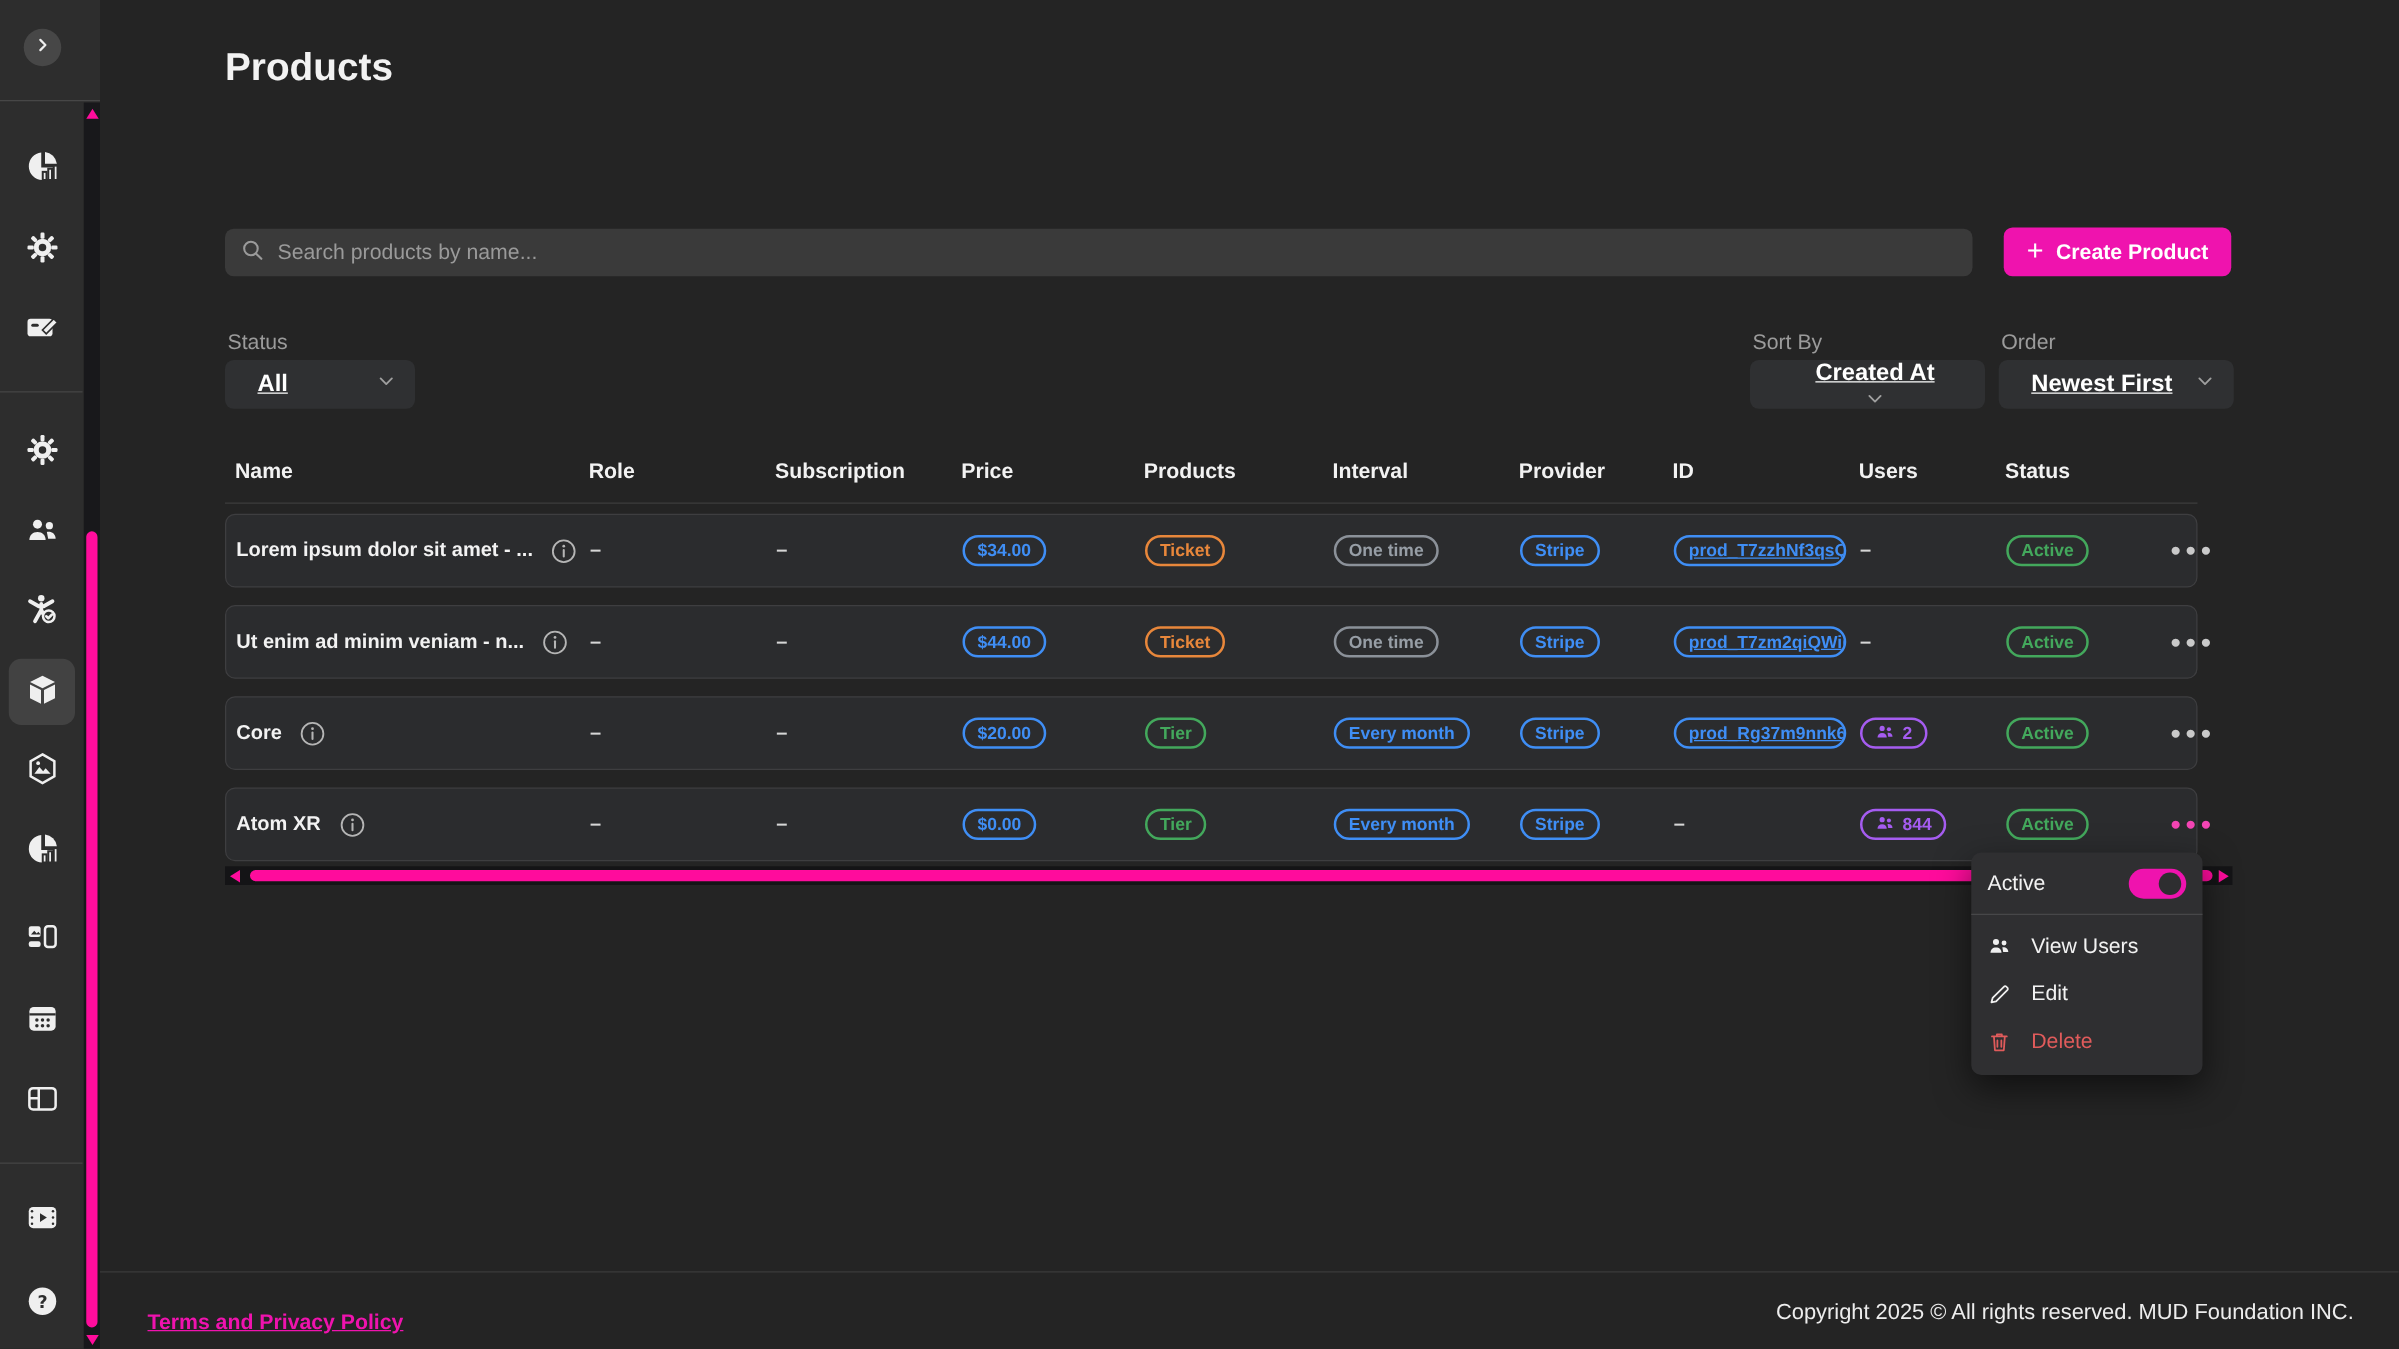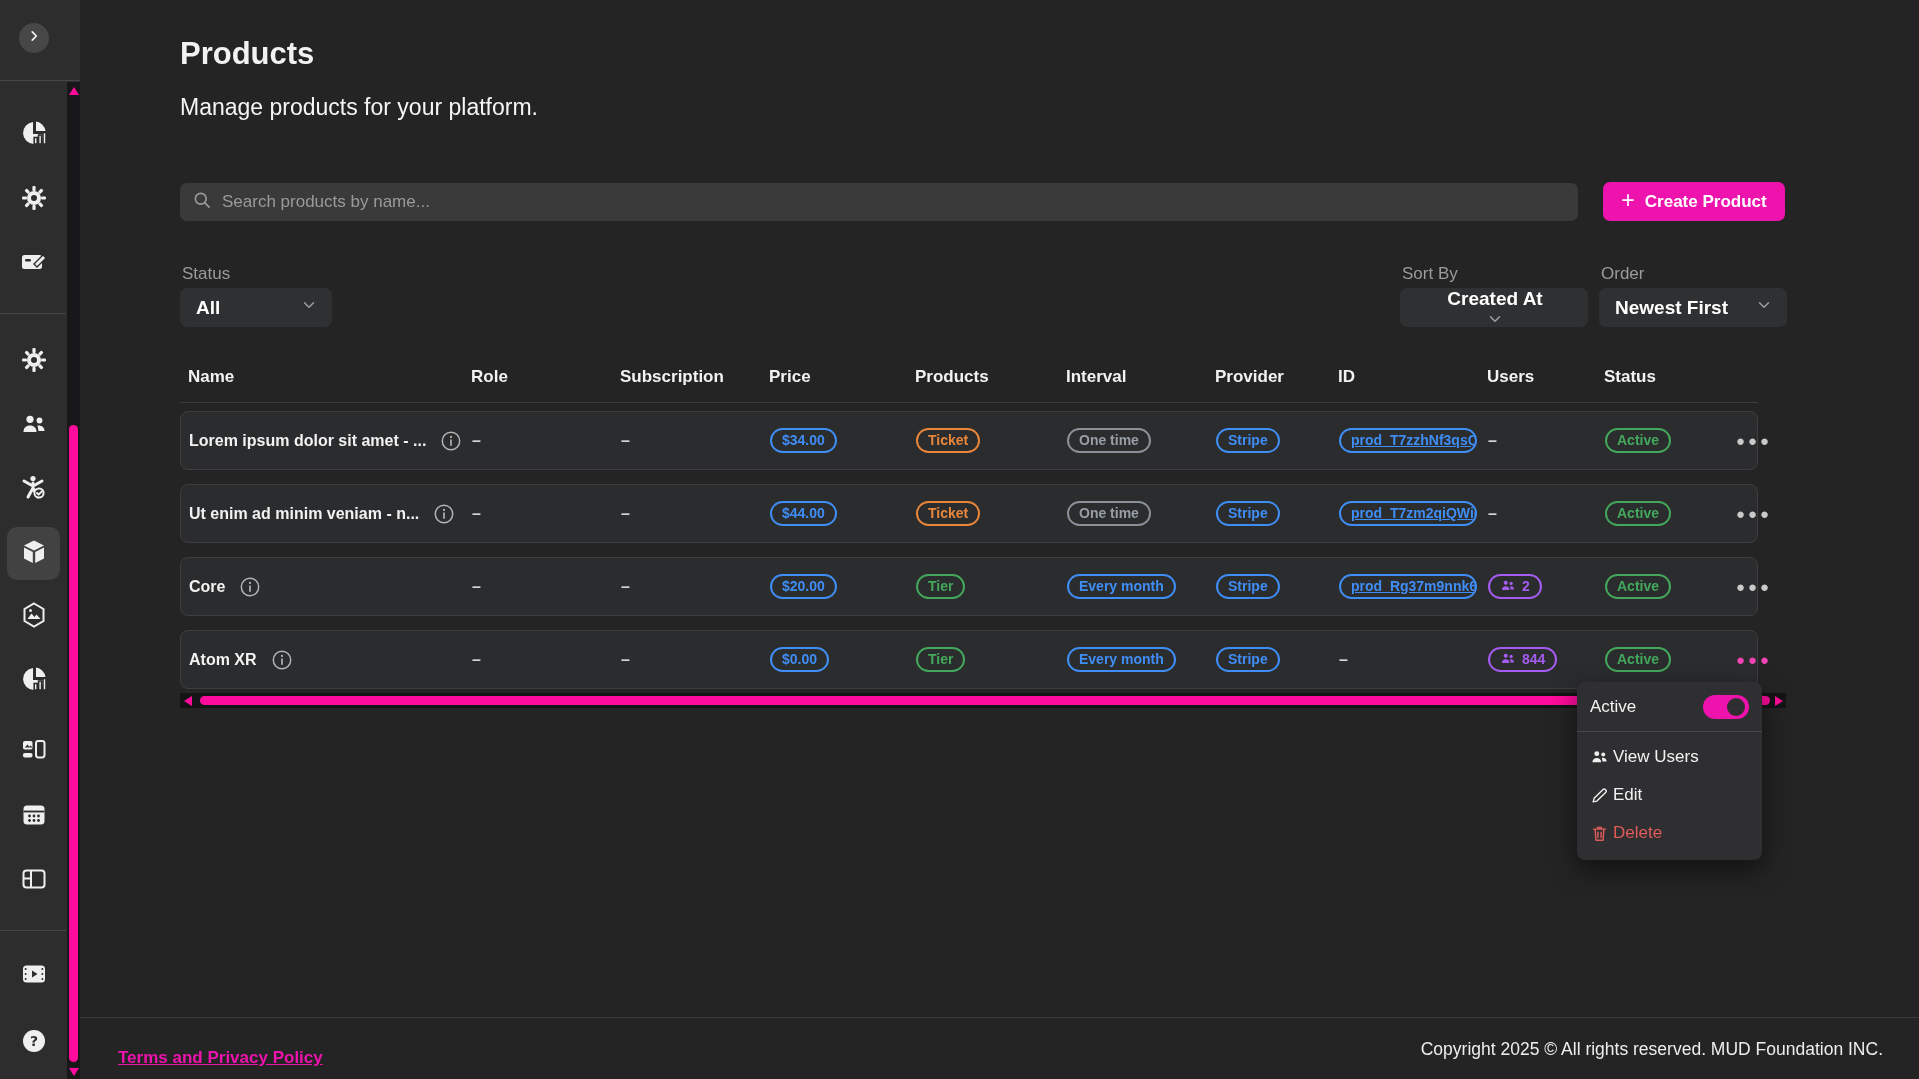--- a/index.html
+++ b/index.html
@@ -41,21 +41,21 @@
     margin-left:10px;width:1330px;font-family:inherit;}
   .search-input::placeholder{color:#9a9a9a;}
   .create-btn{position:absolute;left:1603px;top:182px;width:182px;height:39px;background:var(--pink);
     border:none;border-radius:7px;color:#fff;font-size:17px;font-weight:700;cursor:pointer;
     display:flex;align-items:center;justify-content:center;gap:10px;font-family:inherit;}
   .create-btn .plus{font-size:23px;font-weight:400;line-height:1;margin-top:-2px;}
 
   
   .filter-label{position:absolute;font-size:17px;color:var(--muted);}
   .select{position:absolute;height:39px;background:#2f3032;border-radius:7px;display:flex;align-items:center;
-    justify-content:space-between;padding:0 14px 0 16px;cursor:pointer;font-size:19px;color:#fff;font-weight:600;}
+    justify-content:space-between;padding:0 14px 0 26px;cursor:pointer;font-size:19px;color:#fff;font-weight:600;text-decoration:underline;}
   #status-select{left:180px;top:288px;width:152px;}
   #sort-select{left:1400px;top:288px;width:188px;flex-direction:column;}
   #order-select{left:1599px;top:288px;width:188px;}
 
   
   .tgrid{display:grid;grid-template-columns:283px 149px 149px 146px 151px 149px 123px 149px 117px 131px 1fr;
     align-items:center;padding-left:8px;}
   .thead{position:absolute;left:180px;top:362px;width:1578px;height:30px;font-size:17px;font-weight:700;}
   .thead-divider{position:absolute;left:180px;top:402px;width:1578px;height:1px;background:#3c3c3c;}
   .row-card{position:absolute;left:180px;width:1578px;height:59px;background:var(--card);
@@ -81,21 +81,21 @@
   .hthumb{position:absolute;left:20px;top:3px;width:1570px;height:9px;border-radius:5px;background:var(--scroll-pink);}
 
   
   .menu{position:absolute;left:1577px;top:682px;width:185px;background:var(--panel);border-radius:8px;
     box-shadow:0 10px 28px rgba(0,0,0,.55);z-index:10;padding:5px 0 8px;}
   .menu-toggle-row{height:40px;display:flex;align-items:center;justify-content:space-between;padding:0 13px;}
   .menu-toggle-row .lbl{font-size:17px;}
   .toggle{width:46px;height:24px;border-radius:12px;background:var(--pink);position:relative;cursor:pointer;}
   .toggle .knob{position:absolute;right:4px;top:3px;width:18px;height:18px;border-radius:50%;background:#2e2e30;}
   .menu-divider{height:1px;background:#474749;margin:4px 0 6px;}
-  .menu-item{height:38px;display:flex;align-items:center;gap:4px;padding:0 13px;font-size:17px;cursor:pointer;}
+  .menu-item{height:38px;display:flex;align-items:center;gap:16px;padding:0 13px;font-size:17px;cursor:pointer;}
   .menu-item.danger{color:var(--red);}
 
   
   .footer-line{position:absolute;left:80px;top:1017px;width:1839px;height:1px;background:#3a3a3a;}
   .terms-link{position:absolute;left:118px;top:1048px;font-size:17px;font-weight:700;color:var(--pink);
     text-decoration:underline;cursor:pointer;}
   .copyright{position:absolute;right:36px;top:1039px;font-size:17.5px;color:#ededed;}
 </style>
 </head>
 <body>
@@ -260,21 +260,20 @@
         </div>
       </div>
     <div class="vtrack">
       <div class="tri-up"></div>
       <div class="vthumb"></div>
       <div class="tri-down"></div>
     </div>
   </nav>
 
   <h1 class="page-title">Products</h1>
-  <div class="page-subtitle">Manage products for your platform.</div>
 
   <div class="search-box">
     <span>
       <svg width="20" height="20" viewBox="0 0 24 24">
           <circle cx="10.5" cy="10.5" r="6.5" fill="none" stroke="#9a9a9a" stroke-width="2"></circle>
           <line x1="15.5" y1="15.5" x2="20.5" y2="20.5" stroke="#9a9a9a" stroke-width="2" stroke-linecap="round"></line>
         </svg>
     </span>
     <input class="search-input" type="text" placeholder="Search products by name..." style="">
   </div>

